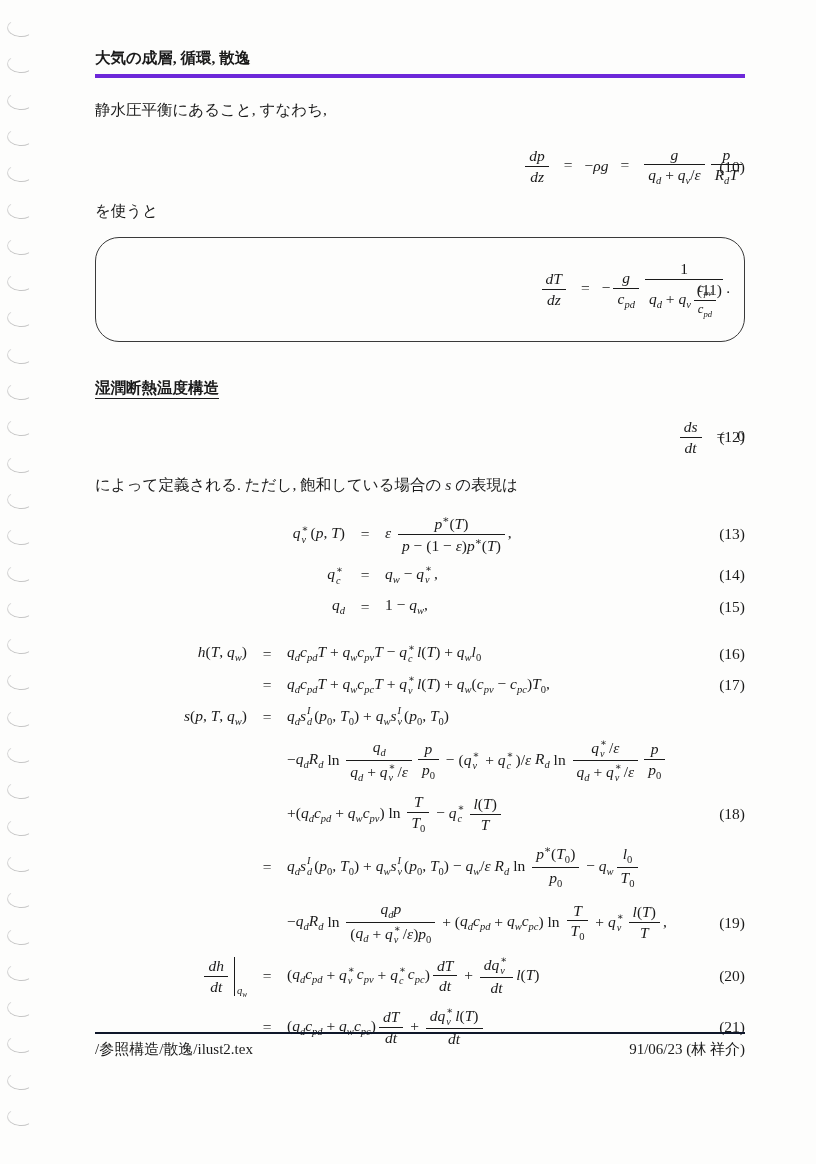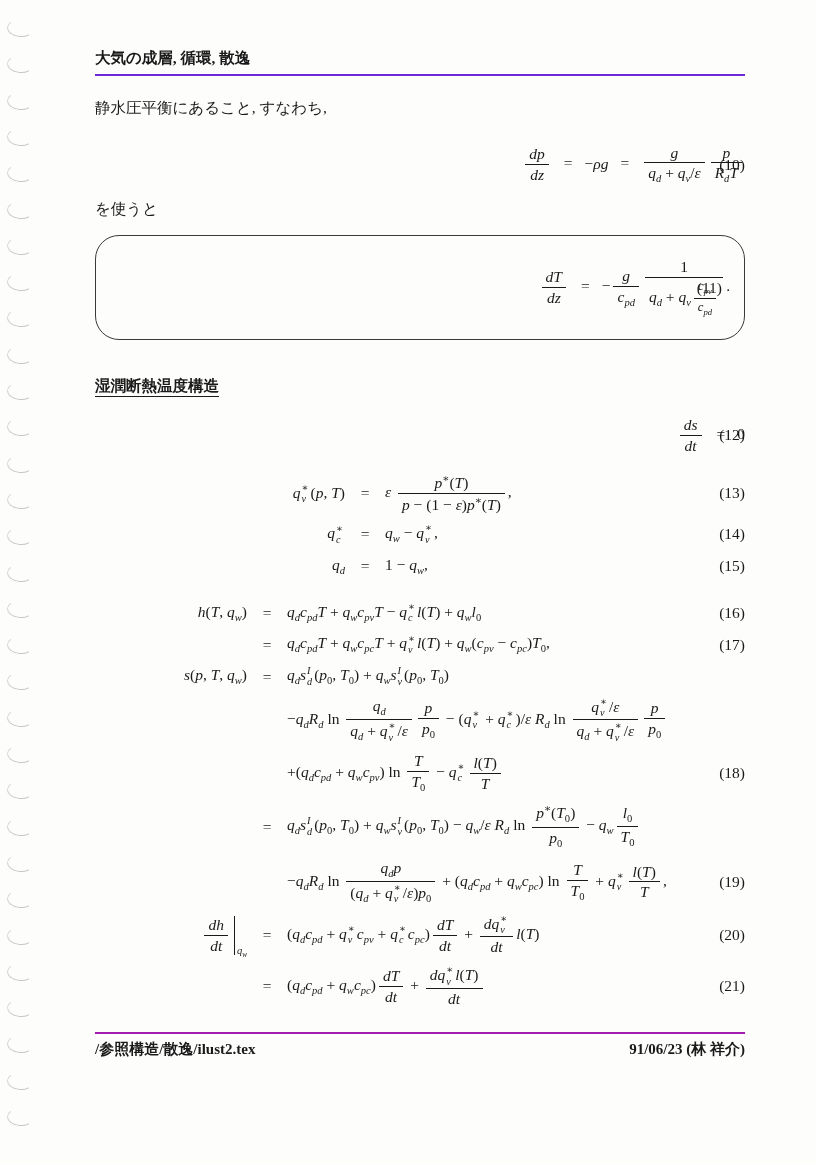--- a/index.html
+++ b/index.html
@@ -6,25 +6,25 @@
   .page{position:relative;width:816px;height:1164px;background:#fdfdfc;overflow:hidden;
         font-family:"Liberation Serif","DejaVu Serif",serif;color:#1a1a1a;}
   .content{position:absolute;left:95px;width:650px;top:0;}
   
   .holes{position:absolute;left:0;top:0;width:50px;height:1164px;}
   .hole{position:absolute;left:7px;width:24px;height:15px;border:1.6px solid transparent;
         border-bottom-color:#c6c6c6;border-left-color:#d6d6d6;border-radius:50%;
         transform:rotate(6deg);}
   
   .hd{display:flex;justify-content:space-between;align-items:flex-end;
-      border-bottom:2px solid #6d28d9;padding-bottom:5px;margin-top:48px;
+      border-bottom:4px solid #6d28d9;padding-bottom:5px;margin-top:48px;
       font-weight:bold;font-size:15.5px;}
   .hd-right{display:flex;gap:26px;align-items:flex-end;}
-  .ft{position:absolute;left:95px;width:650px;top:1032px;border-top:2px solid #a21caf;
-      padding-top:6px;display:flex;justify-content:space-between;font-weight:bold;font-size:15px;}
+  .ft{position:absolute;left:95px;width:650px;top:1032px;border-top:2px solid #0f172a;
+      padding-top:6px;display:flex;justify-content:space-between;font-weight:normal;font-size:15px;}
   
   .para{font-size:15.5px;line-height:1.85;}
   .p1{margin-top:18px;}
   .p2{}
   .p3{margin-top:26px;}
   .p4{margin-top:10px;}
   .sect{margin-top:36px;font-weight:bold;font-size:15.5px;}
   .sect span{border-bottom:1.6px solid #1a1a1a;padding-bottom:2px;}
   
   .math{font-size:15.5px;line-height:1.3;}
@@ -121,20 +121,21 @@
     <div class="sect">
       <span>湿潤断熱温度構造</span>
     </div>
 
 
     <div class="diseq math eq12">
       <span><span class="frac"><span class="num"><i>ds</i></span><span class="den"><i>dt</i></span></span><span class="rel">=</span>0</span>
       <span class="enum">(12)</span>
     </div>
 
+    <div class="para p4">によって定義される. ただし, 飽和している場合の <i>s</i> の表現は</div>
 
     <div class="align align1 math">
       <div class="lhs"><i>q</i><span class="ss"><span class="t">∗</span><span class="b"><i>v</i></span></span>(<i>p</i>, <i>T</i>)</div>
       <div class="relc">=</div>
       <div class="rhs"><i>ε</i> <span class="frac"><span class="num"><i>p</i><sup>∗</sup>(<i>T</i>)</span><span class="den"><i>p</i> − (1 − <i>ε</i>)<i>p</i><sup>∗</sup>(<i>T</i>)</span></span>,</div>
       <div class="enumc">(13)</div>
 
       <div class="lhs"><i>q</i><span class="ss"><span class="t">∗</span><span class="b"><i>c</i></span></span></div>
       <div class="relc">=</div>
       <div class="rhs"><i>q<sub>w</sub></i> − <i>q</i><span class="ss"><span class="t">∗</span><span class="b"><i>v</i></span></span>,</div>

